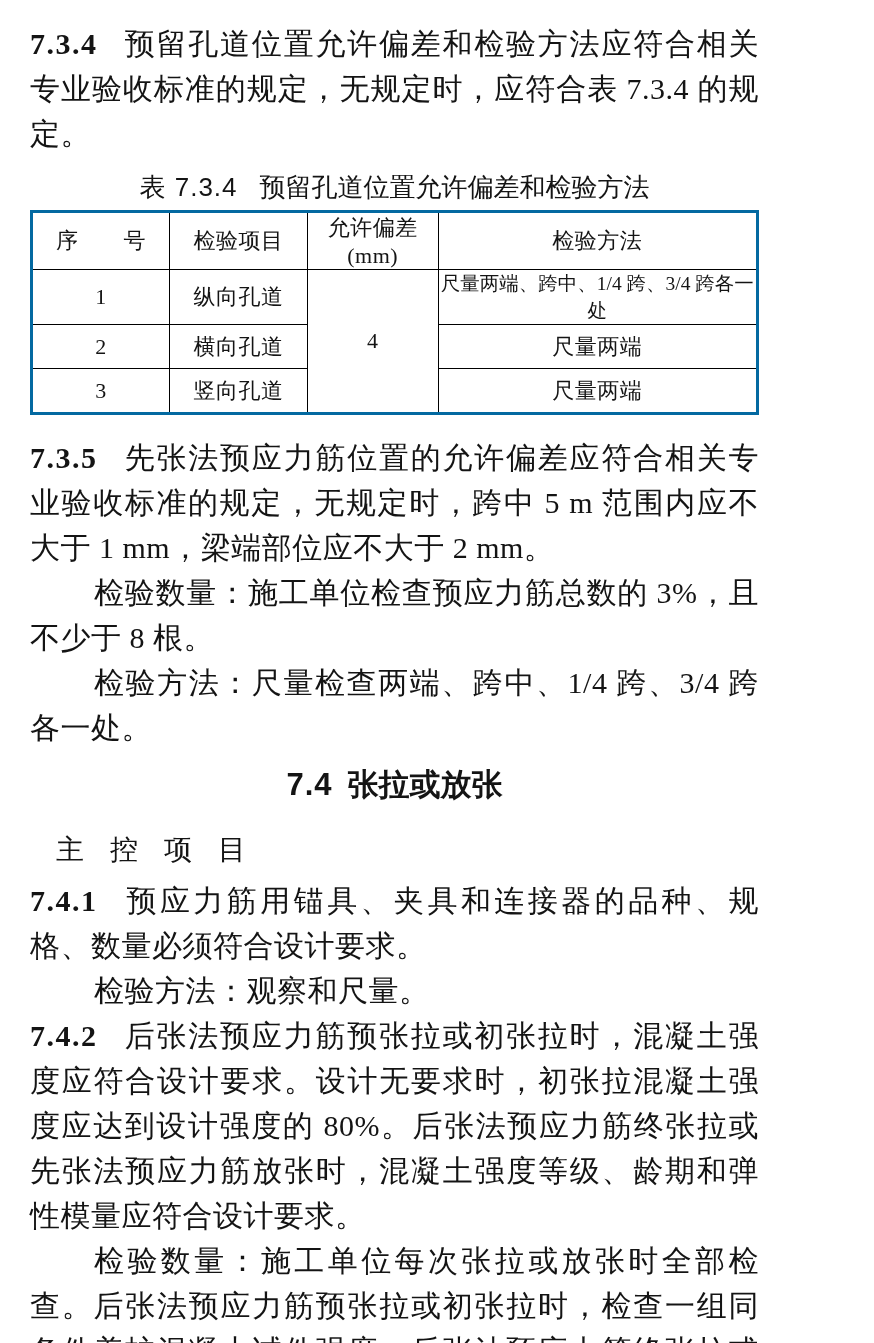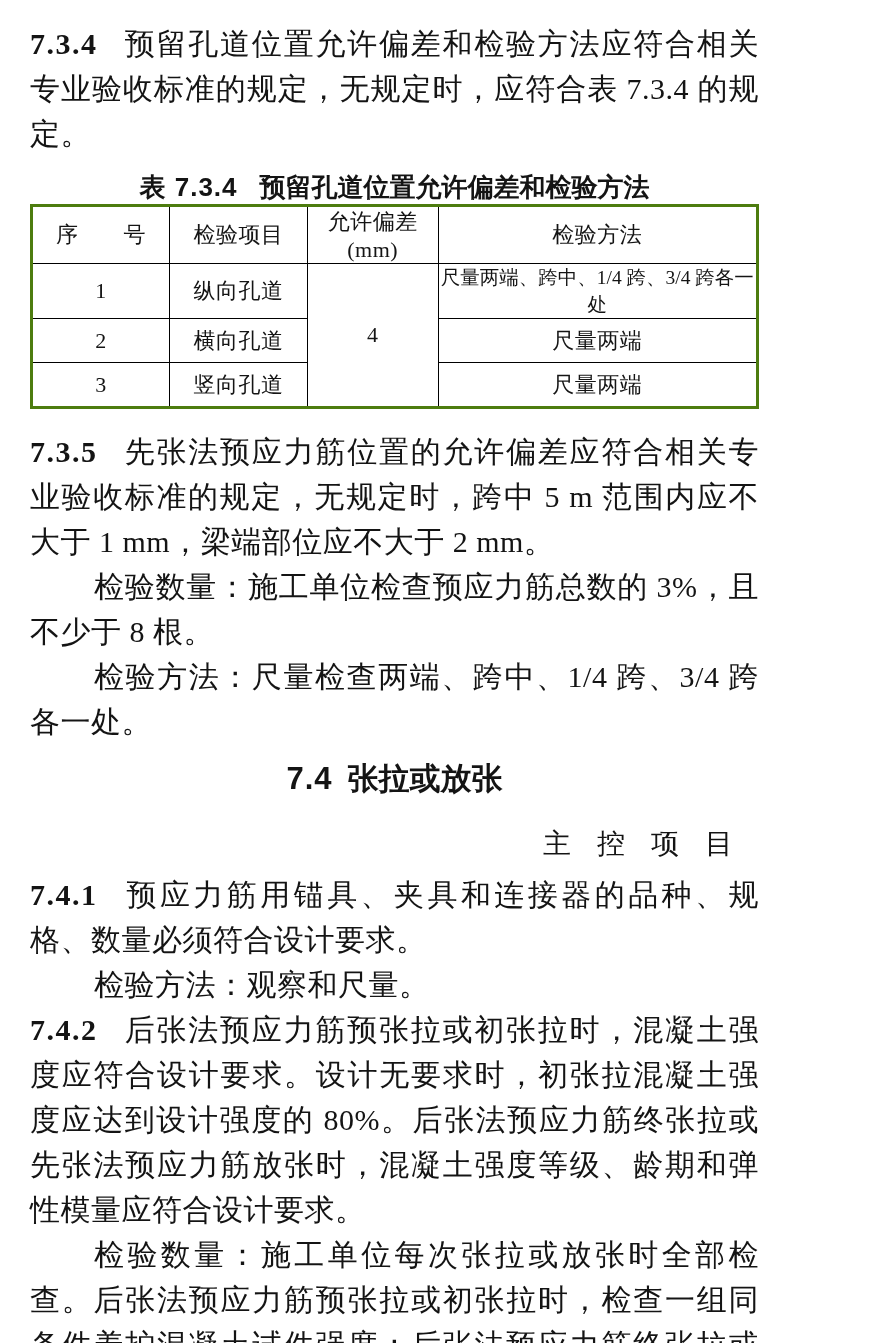--- a/index.html
+++ b/index.html
@@ -32,29 +32,30 @@
   .para.indent { text-indent: 64px; }
   .cnum {
     font-weight: bold;
     margin-right: 26px;
     letter-spacing: 1.5px;
   }
   .tbl-caption {
     margin-top: 14px;
     text-align: center;
     font-family: "Liberation Sans", "DejaVu Sans", sans-serif;
-    font-weight: bold;
+    font-weight: normal;
     font-size: 26px;
     line-height: 34px;
   }
   .tbl-caption .cap-num { margin-right: 22px; letter-spacing: 1px; }
   table.spec {
+    margin-top: 6px;
     width: 100%;
     border-collapse: collapse;
-    border: 3px solid #4d7c0f;
+    border: 3px solid #0369a1;
     table-layout: fixed;
   }
   table.spec th, table.spec td {
     border: 1.5px solid #000;
     height: 43px;
     padding: 0 2px;
     text-align: center;
     vertical-align: middle;
     font-weight: normal;
     font-size: 22px;
@@ -70,21 +71,21 @@
     margin: 12px 0 0 0;
     text-align: center;
     font-family: "Liberation Sans", "DejaVu Sans", sans-serif;
     font-weight: bold;
     font-size: 31px;
     line-height: 46px;
   }
   .sec-head .sec-num { margin-right: 15px; letter-spacing: 1px; }
   .sub-head {
     margin-top: 22px;
-    text-align: right;
+    text-align: left;
     font-size: 28px;
     line-height: 40px;
     letter-spacing: 26px;
     padding-left: 26px; 
     font-weight: 500;
   }
   .block2 { margin-top: 8px; }
 </style>
 </head>
 <body>

